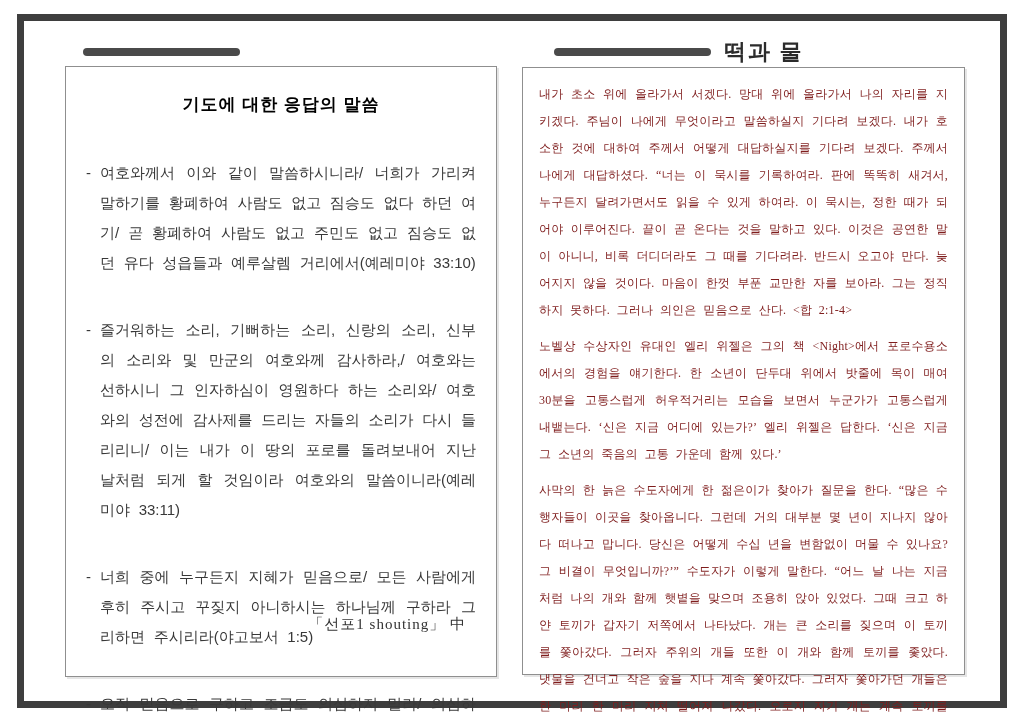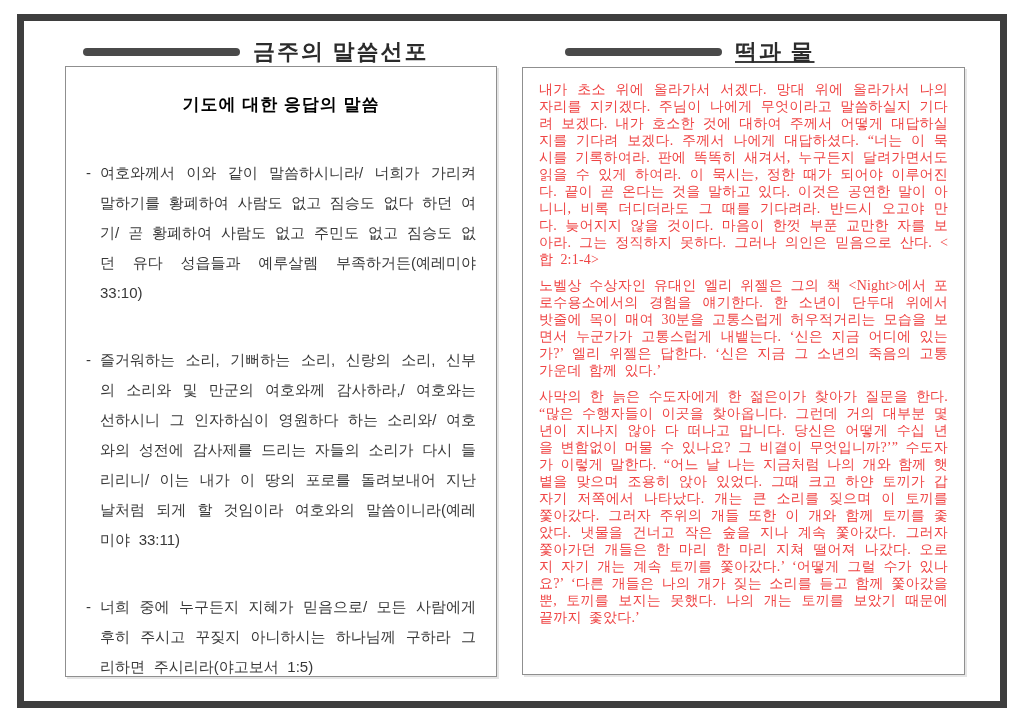--- a/index.html
+++ b/index.html
@@ -21,21 +21,21 @@
   
   .col-header {
     position: absolute;
     top: 14px;
     display: flex;
     align-items: center;
     gap: 13px;
     height: 34px;
   }
   .col-header.left  { left: 59px; }
-  .col-header.right { left: 541px; text-decoration: underline; }
+  .col-header.right { left: 530px; }
   .header-rule {
     width: 157px; height: 8px;
     border-radius: 4px;
     background: #4a4a4a;
     flex: 0 0 auto;
   }
   .header-title {
     font-family: "Liberation Serif", serif;
     font-size: 22px;
     font-weight: 600;
@@ -92,61 +92,61 @@
   .bullet-item .bullet-text { flex: 1 1 auto; }
   .source-line {
     position: absolute;
     right: 30px; bottom: 42px;
     font-family: "Liberation Serif", serif;
     font-size: 15px;
     color: #333333;
     letter-spacing: 1px;
   }
   .devotional p {
-    font-size: 14px;
-    line-height: 17px;
+    font-size: 12px;
+    line-height: 27px;
     text-align: justify;
     word-spacing: 3.5px;
     letter-spacing: 0.2px;
-    color: #ef4444;
+    color: #7f1d1d;
   }
   .devotional p + p { margin-top: 9px; }
 </style>
 </head>
 <body>
 
 <div class="frame">
 
   <div class="col-header left">
     <span class="header-rule"></span>
-    <span class="header-title">금주의 말씀선포</span>
   </div>
 
   <div class="box sermon">
     <div class="sermon-title">기도에 대한 응답의 말씀</div>
 
     <ul class="bullet-list">
       <li class="bullet-item">
         <span class="dash">-</span>
-        <span class="bullet-text">여호와께서 이와 같이 말씀하시니라/ 너희가 가리켜 말하기를 황폐하여 사람도 없고 짐승도 없다 하던 여기/ 곧 황폐하여 사람도 없고 주민도 없고 짐승도 없던 유다 성읍들과 예루살렘 부족하거든(예레미야 33:10)</span>
+        <span class="bullet-text">여호와께서 이와 같이 말씀하시니라/ 너희가 가리켜 말하기를 황폐하여 사람도 없고 짐승도 없다 하던 여기/ 곧 황폐하여 사람도 없고 주민도 없고 짐승도 없던 유다 성읍들과 예루살렘 거리에서(예레미야 33:10)</span>
       </li>
       <li class="bullet-item">
         <span class="dash">-</span>
         <span class="bullet-text">즐거워하는 소리, 기뻐하는 소리, 신랑의 소리, 신부의 소리와 및 만군의 여호와께 감사하라,/ 여호와는 선하시니 그 인자하심이 영원하다 하는 소리와/ 여호와의 성전에 감사제를 드리는 자들의 소리가 다시 들리리니/ 이는 내가 이 땅의 포로를 돌려보내어 지난 날처럼 되게 할 것임이라 여호와의 말씀이니라(예레미야 33:11)</span>
       </li>
       <li class="bullet-item">
         <span class="dash">-</span>
         <span class="bullet-text">너희 중에 누구든지 지혜가 믿음으로/ 모든 사람에게 후히 주시고 꾸짖지 아니하시는 하나님께 구하라 그리하면 주시리라(야고보서 1:5)</span>
       </li>
       <li class="bullet-item">
         <span class="dash">-</span>
         <span class="bullet-text">오직 믿음으로 구하고 조금도 의심하지 말라/ 의심하는 자는 마치 바람에 밀려 요동하는 바다 물결 같으니(야고보서 1:6)</span>
       </li>
     </ul>
 
+    <div class="source-line">「선포1 shouting」 中</div>
   </div>
 
   <div class="col-header right">
     <span class="header-rule"></span>
     <span class="header-title">떡과 물</span>
   </div>
 
   <div class="box devotional">
     <p>내가 초소 위에 올라가서 서겠다. 망대 위에 올라가서 나의 자리를 지키겠다. 주님이 나에게 무엇이라고 말씀하실지 기다려 보겠다. 내가 호소한 것에 대하여 주께서 어떻게 대답하실지를 기다려 보겠다. 주께서 나에게 대답하셨다. “너는 이 묵시를 기록하여라. 판에 똑똑히 새겨서, 누구든지 달려가면서도 읽을 수 있게 하여라. 이 묵시는, 정한 때가 되어야 이루어진다. 끝이 곧 온다는 것을 말하고 있다. 이것은 공연한 말이 아니니, 비록 더디더라도 그 때를 기다려라. 반드시 오고야 만다. 늦어지지 않을 것이다. 마음이 한껏 부푼 교만한 자를 보아라. 그는 정직하지 못하다. 그러나 의인은 믿음으로 산다.  &lt;합 2:1-4&gt;</p>
     <p>노벨상 수상자인 유대인 엘리 위젤은 그의 책 &lt;Night&gt;에서 포로수용소에서의 경험을 얘기한다. 한 소년이 단두대 위에서 밧줄에 목이 매여 30분을 고통스럽게 허우적거리는 모습을 보면서 누군가가 고통스럽게 내뱉는다. ‘신은 지금 어디에 있는가?’ 엘리 위젤은 답한다. ‘신은 지금 그 소년의 죽음의 고통 가운데 함께 있다.’</p>

